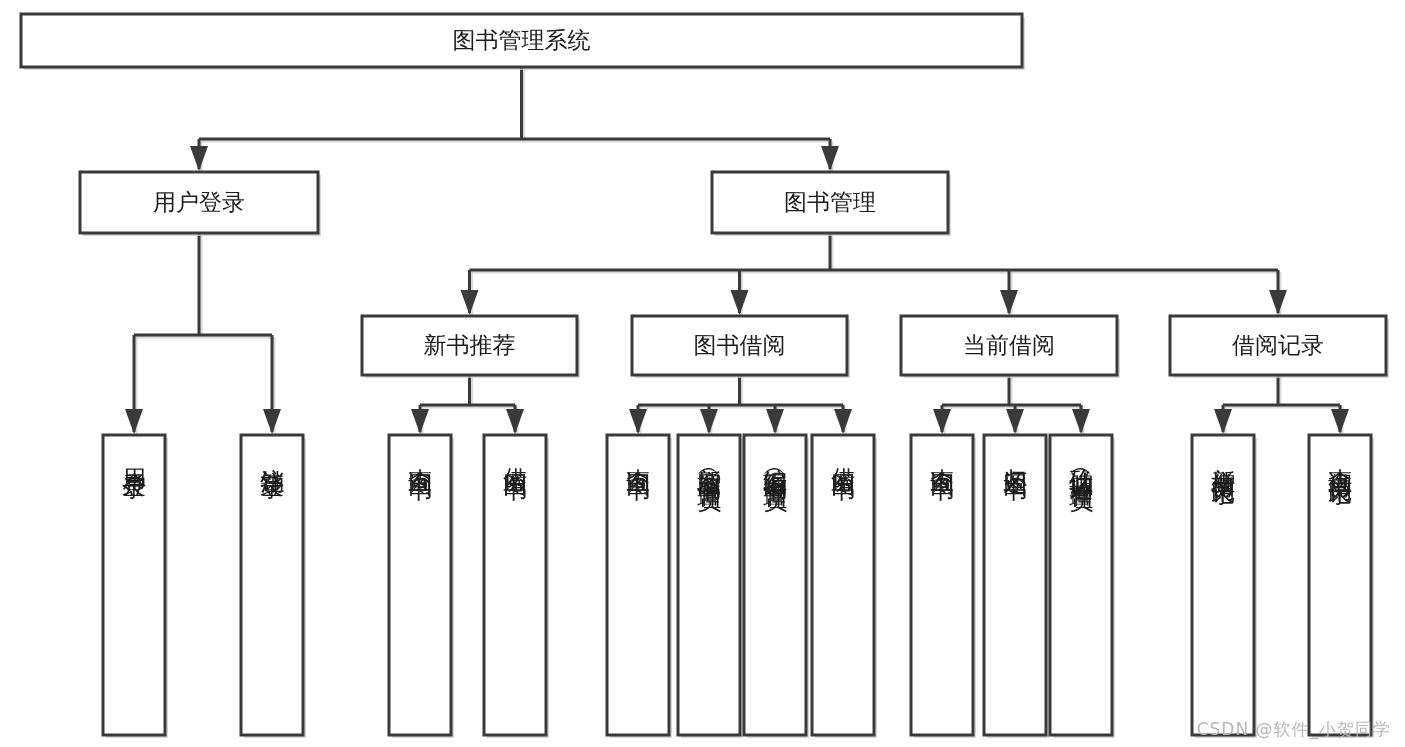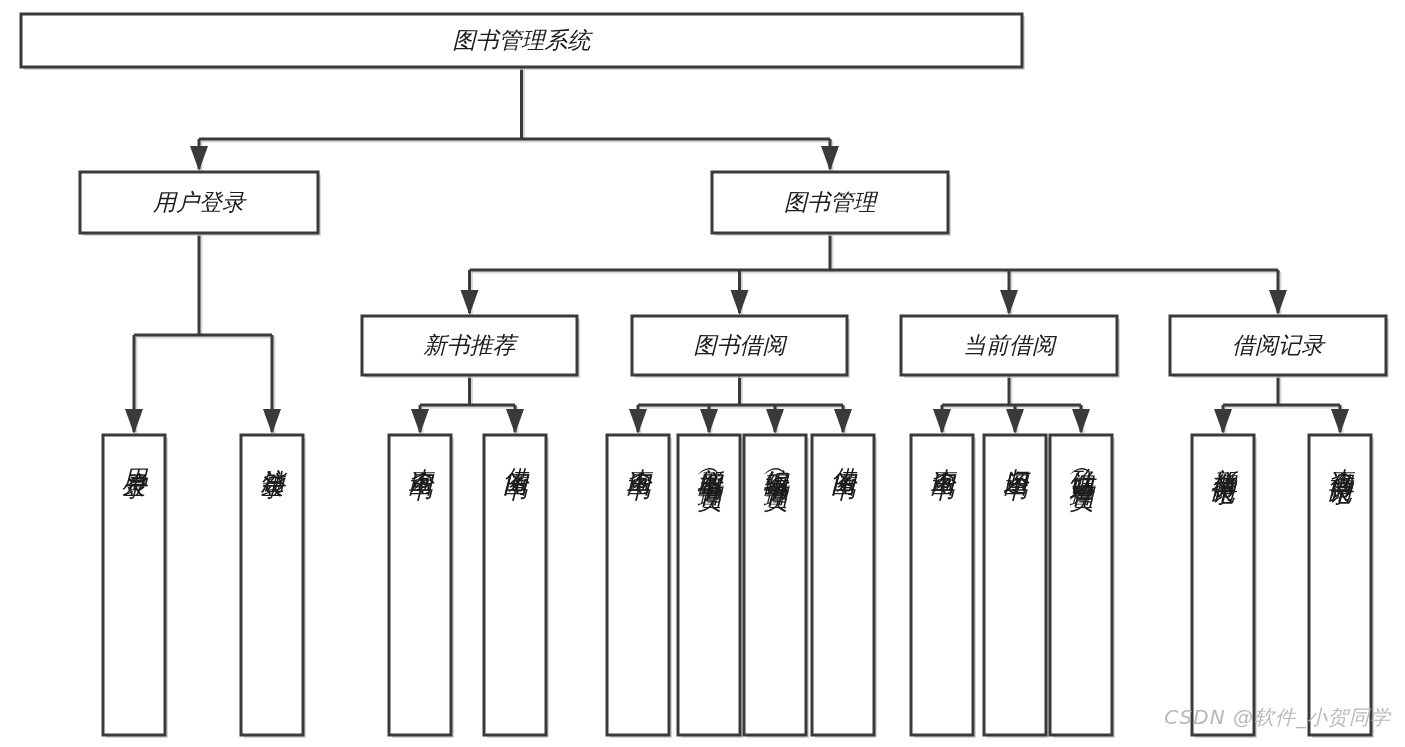--- a/index.html
+++ b/index.html
@@ -12,21 +12,20 @@
     width: 1405px;
     height: 747px;
     overflow: hidden;
     font-family: "DejaVu Sans", "Liberation Sans", sans-serif;
   }
   #diagram-root {
     position: relative;
     width: 1405px;
     height: 747px;
     background: #ffffff;
-    font-style: italic;
   }
   svg.diagram-canvas {
     position: absolute;
     left: 0;
     top: 0;
     width: 1405px;
     height: 747px;
     display: block;
   }
   .node-box {
@@ -76,23 +75,23 @@
     font-size: 24px;
     line-height: 1.18;
     color: #1c1c1c;
     letter-spacing: 3px;
     white-space: nowrap;
     text-align: left;
   }
   .watermark {
     position: absolute;
     right: 14px;
-    bottom: 16px;
-    font-family: "DejaVu Sans", "Liberation Sans", sans-serif;
-    font-size: 20px;
+    bottom: 6px;
+    font-family: "DejaVu Sans", "Liberation Sans", sans-serif;
+    font-size: 17px;
     color: #b8b8b8;
     letter-spacing: 1px;
     white-space: nowrap;
     pointer-events: none;
   }
 </style>
 </head>
 <body>
 
 <div id="diagram-root">

